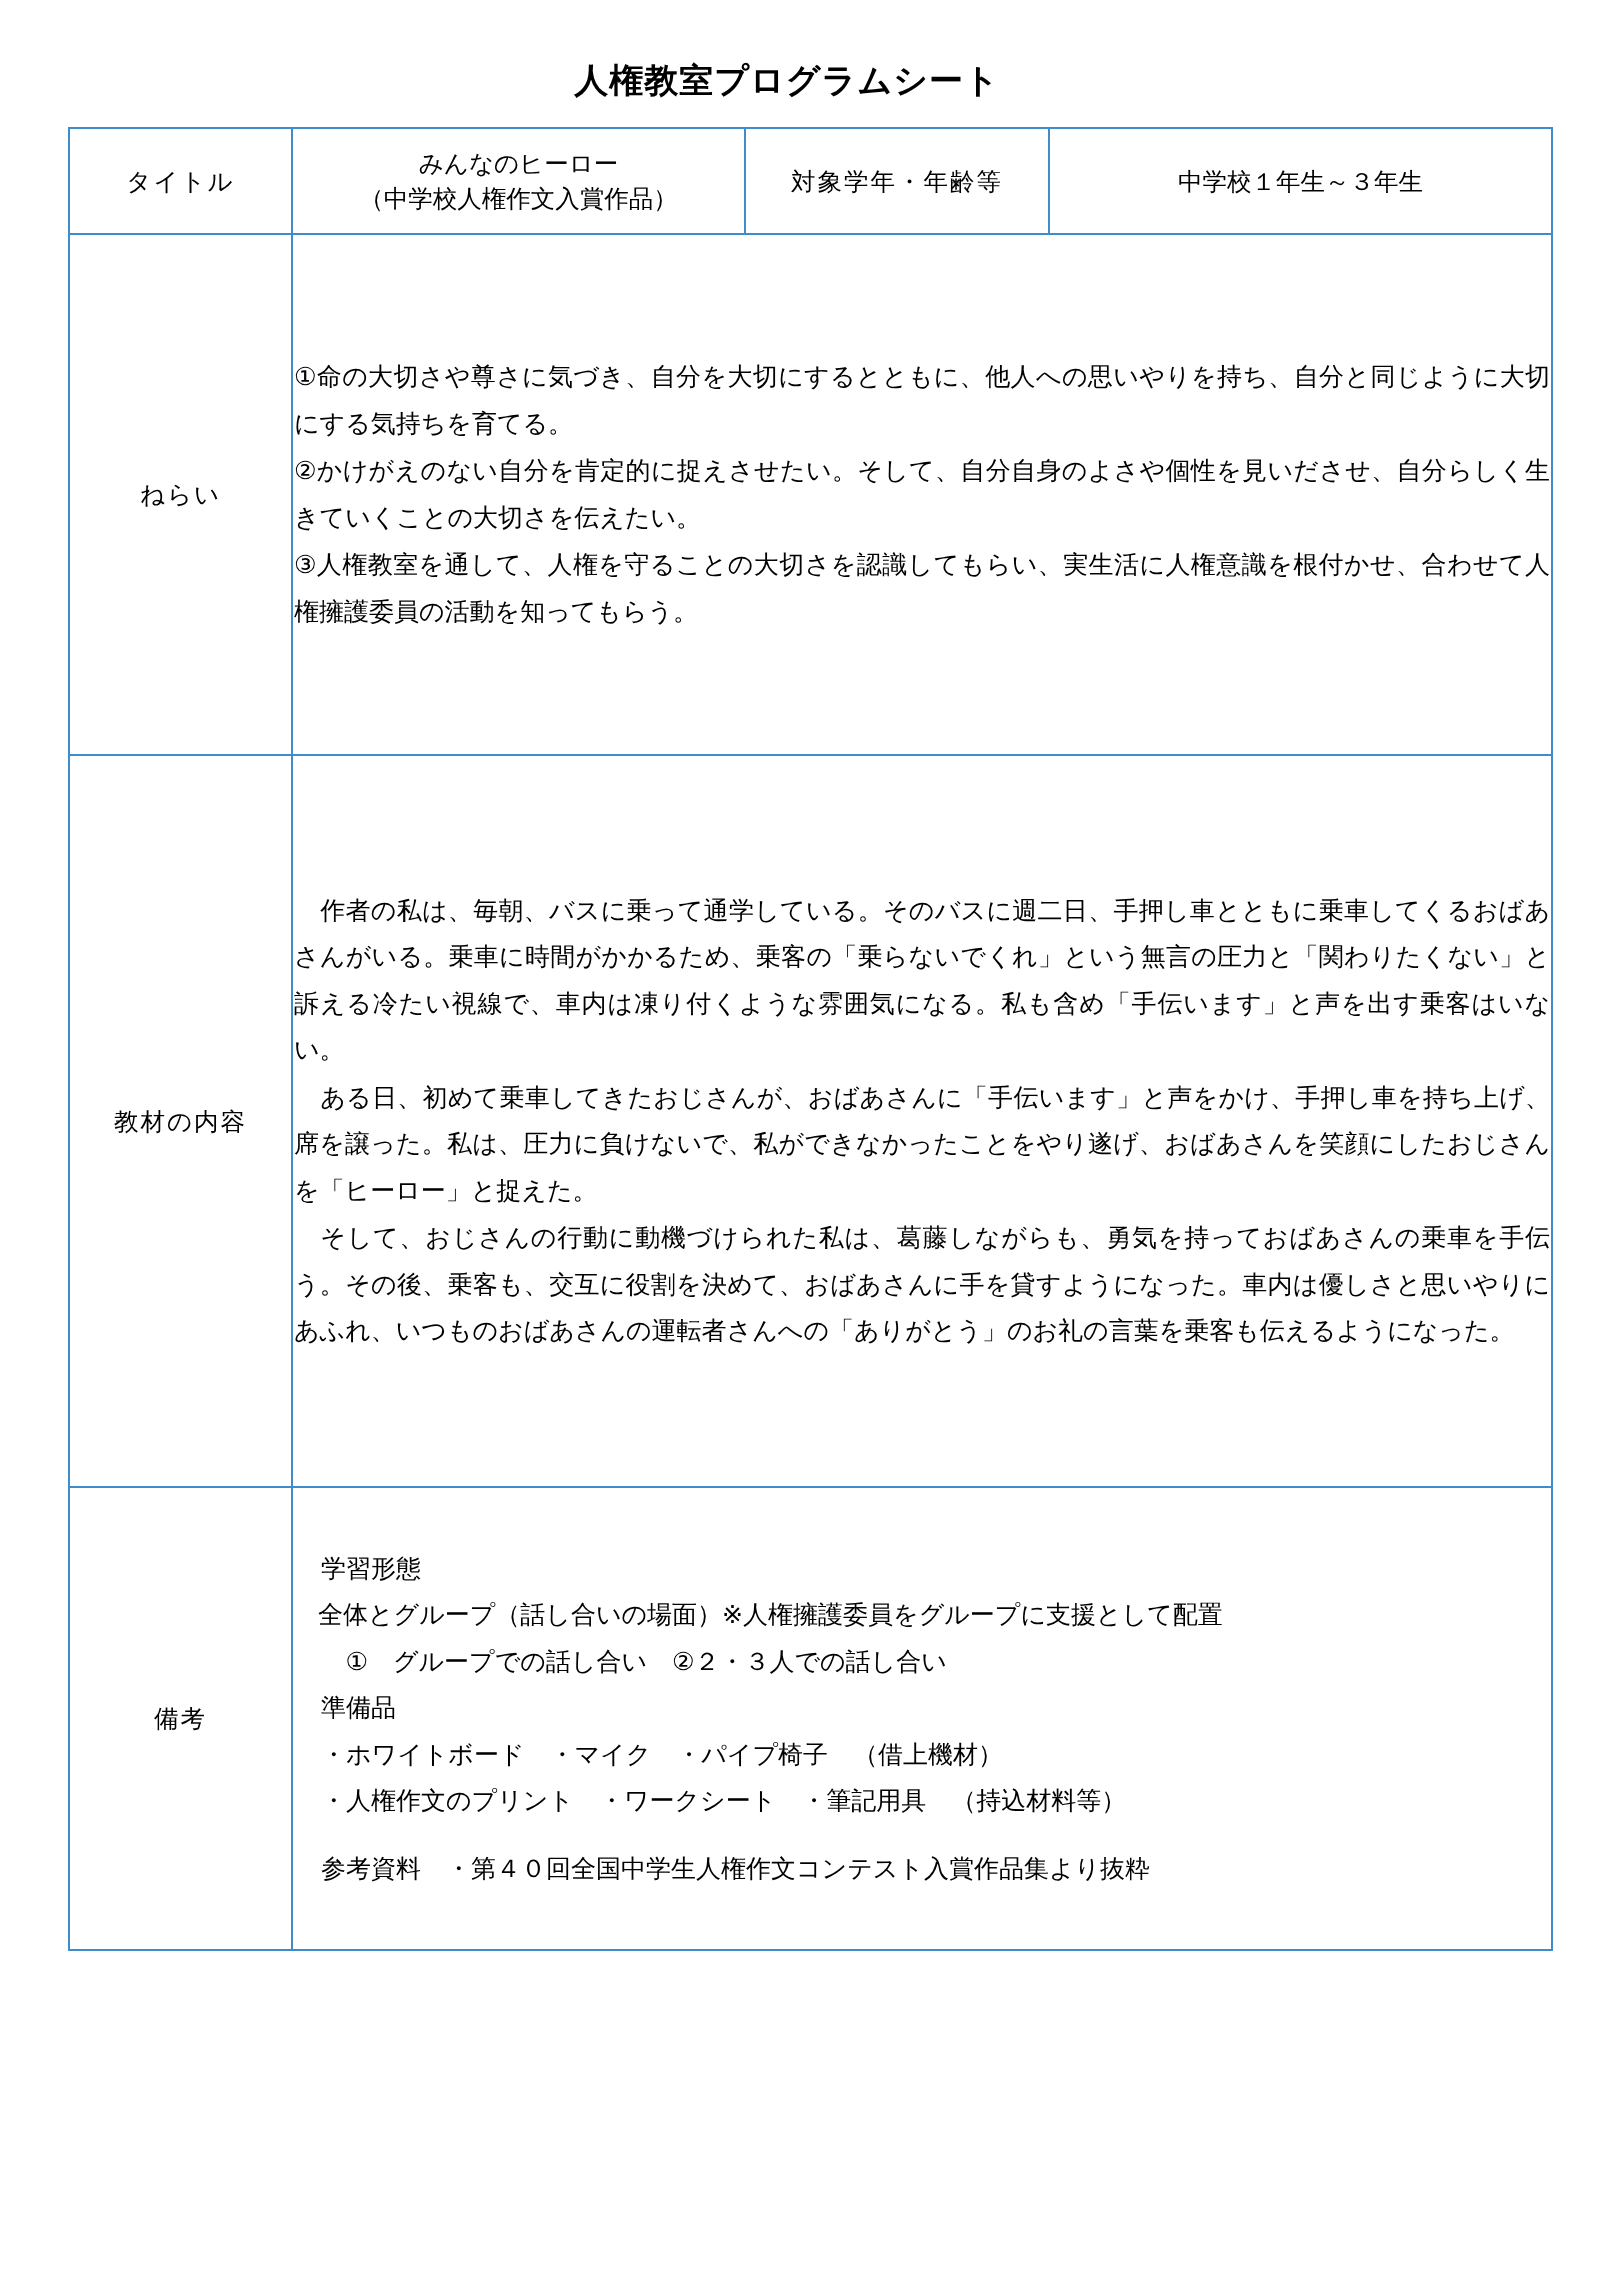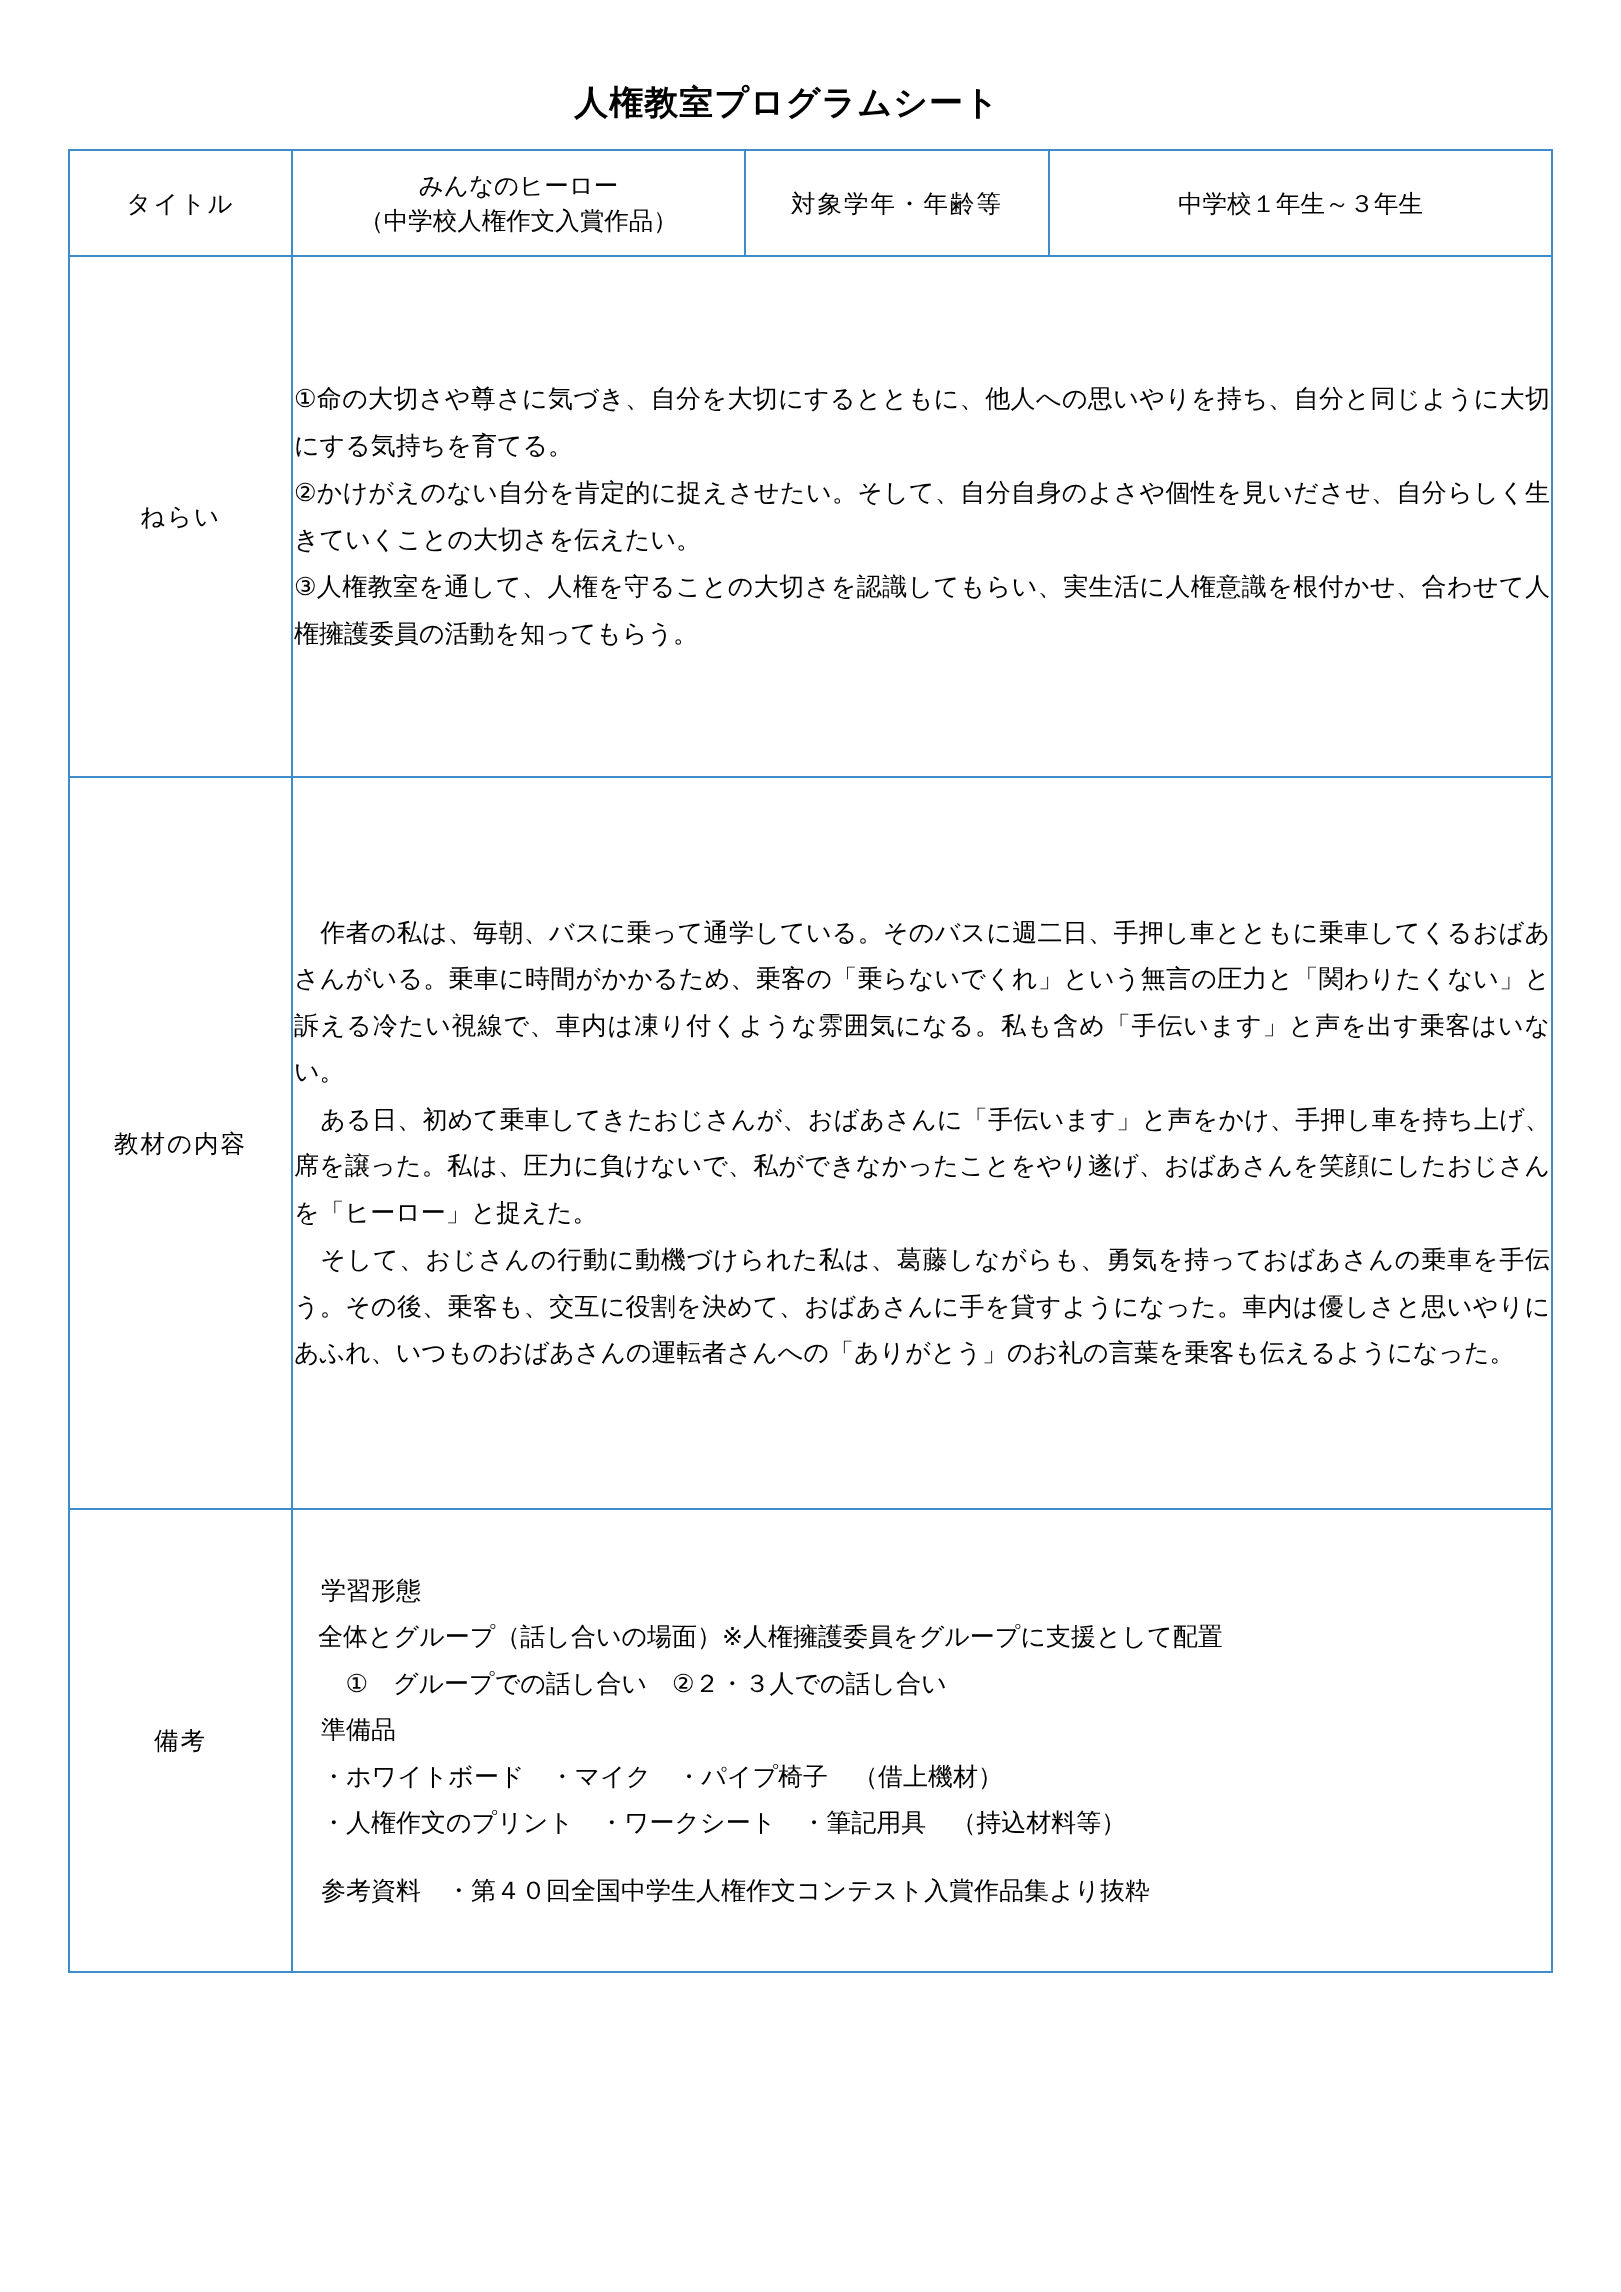--- a/index.html
+++ b/index.html
@@ -23,21 +23,21 @@
     padding: 0;
   }
 
   
   .doc-title {
     text-align: center;
     font-size: 34px;
     font-weight: bold;
     letter-spacing: 1px;
     margin: 0;
-    padding-top: 84px;
+    padding-top: 62px;
     padding-right: 47px;
     line-height: 1.1;
   }
 
   
   .sheet-table {
     border-collapse: collapse;
     table-layout: fixed;
     margin: 0 auto;
     margin-top: 28px;

